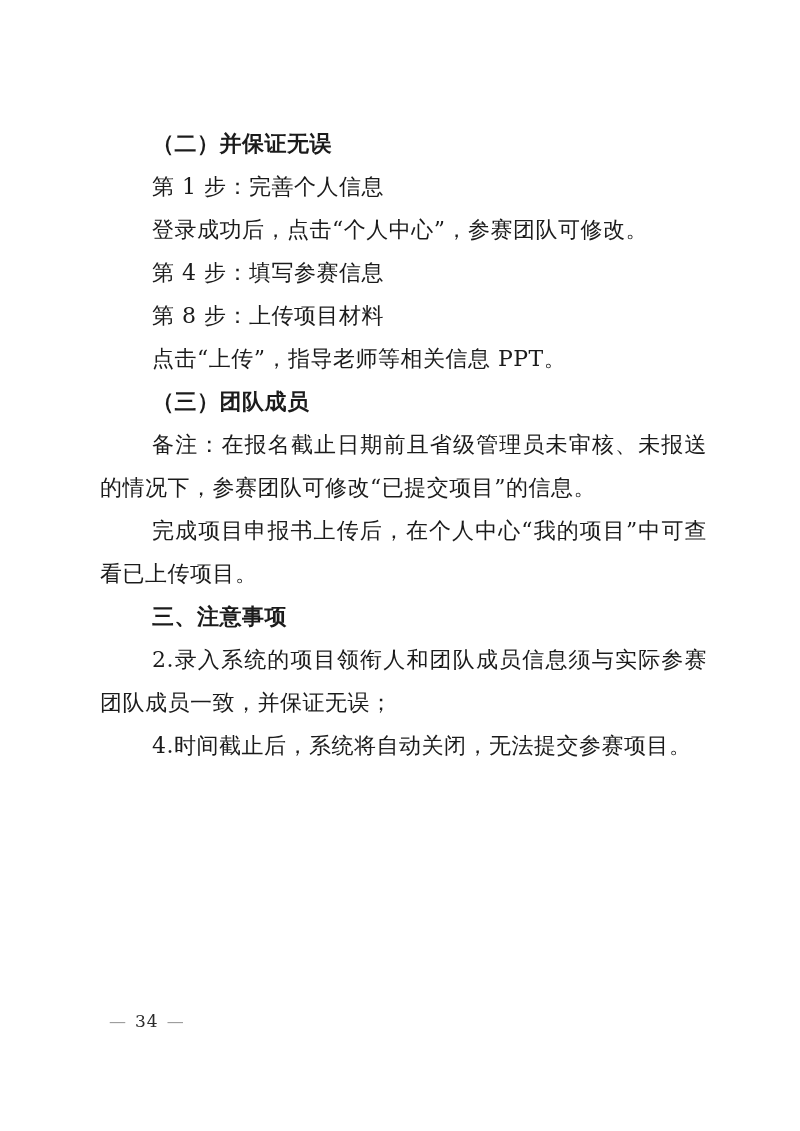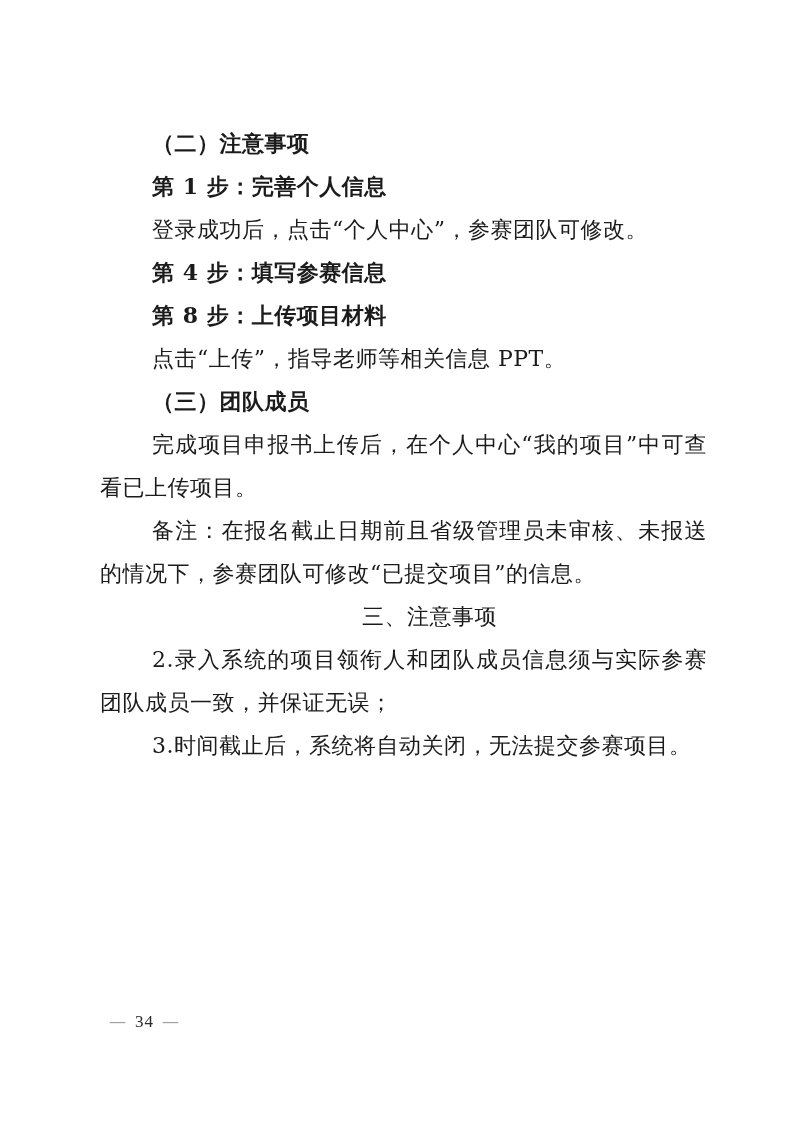--- a/index.html
+++ b/index.html
@@ -31,65 +31,63 @@
     text-indent: 52px;
   }
   .p-body {
     text-align: justify;
     text-justify: inter-character;
   }
   .p-sub {
     font-weight: 600;
   }
   .p-step {
-    font-weight: 700;
+    font-weight: 400;
   }
   .p-section {
     font-family: "DejaVu Sans", "Liberation Sans", sans-serif;
-    font-weight: 400;
+    font-weight: 700;
     font-size: 23px;
-    text-align: center;
   }
   .footer {
     position: absolute;
     left: 103px;
     top: 1009px;
     font-size: 17px;
     line-height: 24px;
     color: #2a2a2a;
     letter-spacing: 1px;
     white-space: nowrap;
   }
   .footer .dash {
     color: #9a9a9a;
     padding: 0 6px;
   }
   .footer .num {
     color: #2a2a2a;
     padding: 0 2px;
-    font-family: Liberation Serif, serif;
   }
 </style>
 </head>
 <body>
 
 <div class="page">
 
   <div class="doc-content">
-    <p class="p-sub">（二）注意事项</p>
+    <p class="p-sub">（二）并保证无误</p>
     <p class="p-step">第 1 步：完善个人信息</p>
     <p class="p-body">登录成功后，点击“个人中心”，参赛团队可修改。</p>
     <p class="p-step">第 4 步：填写参赛信息</p>
     <p class="p-step">第 8 步：上传项目材料</p>
     <p class="p-body">点击“上传”，指导老师等相关信息 PPT。</p>
     <p class="p-sub">（三）团队成员</p>
+    <p class="p-body">备注：在报名截止日期前且省级管理员未审核、未报送的情况下，参赛团队可修改“已提交项目”的信息。</p>
     <p class="p-body">完成项目申报书上传后，在个人中心“我的项目”中可查看已上传项目。</p>
-    <p class="p-body">备注：在报名截止日期前且省级管理员未审核、未报送的情况下，参赛团队可修改“已提交项目”的信息。</p>
     <p class="p-section">三、注意事项</p>
     <p class="p-body">2.录入系统的项目领衔人和团队成员信息须与实际参赛团队成员一致，并保证无误；</p>
-    <p class="p-body">3.时间截止后，系统将自动关闭，无法提交参赛项目。</p>
+    <p class="p-body">4.时间截止后，系统将自动关闭，无法提交参赛项目。</p>
   </div>
 
   <div class="footer">
     <span class="dash">—</span><span class="num">34</span><span class="dash">—</span>
   </div>
 
 </div>
 
 </body></html>

